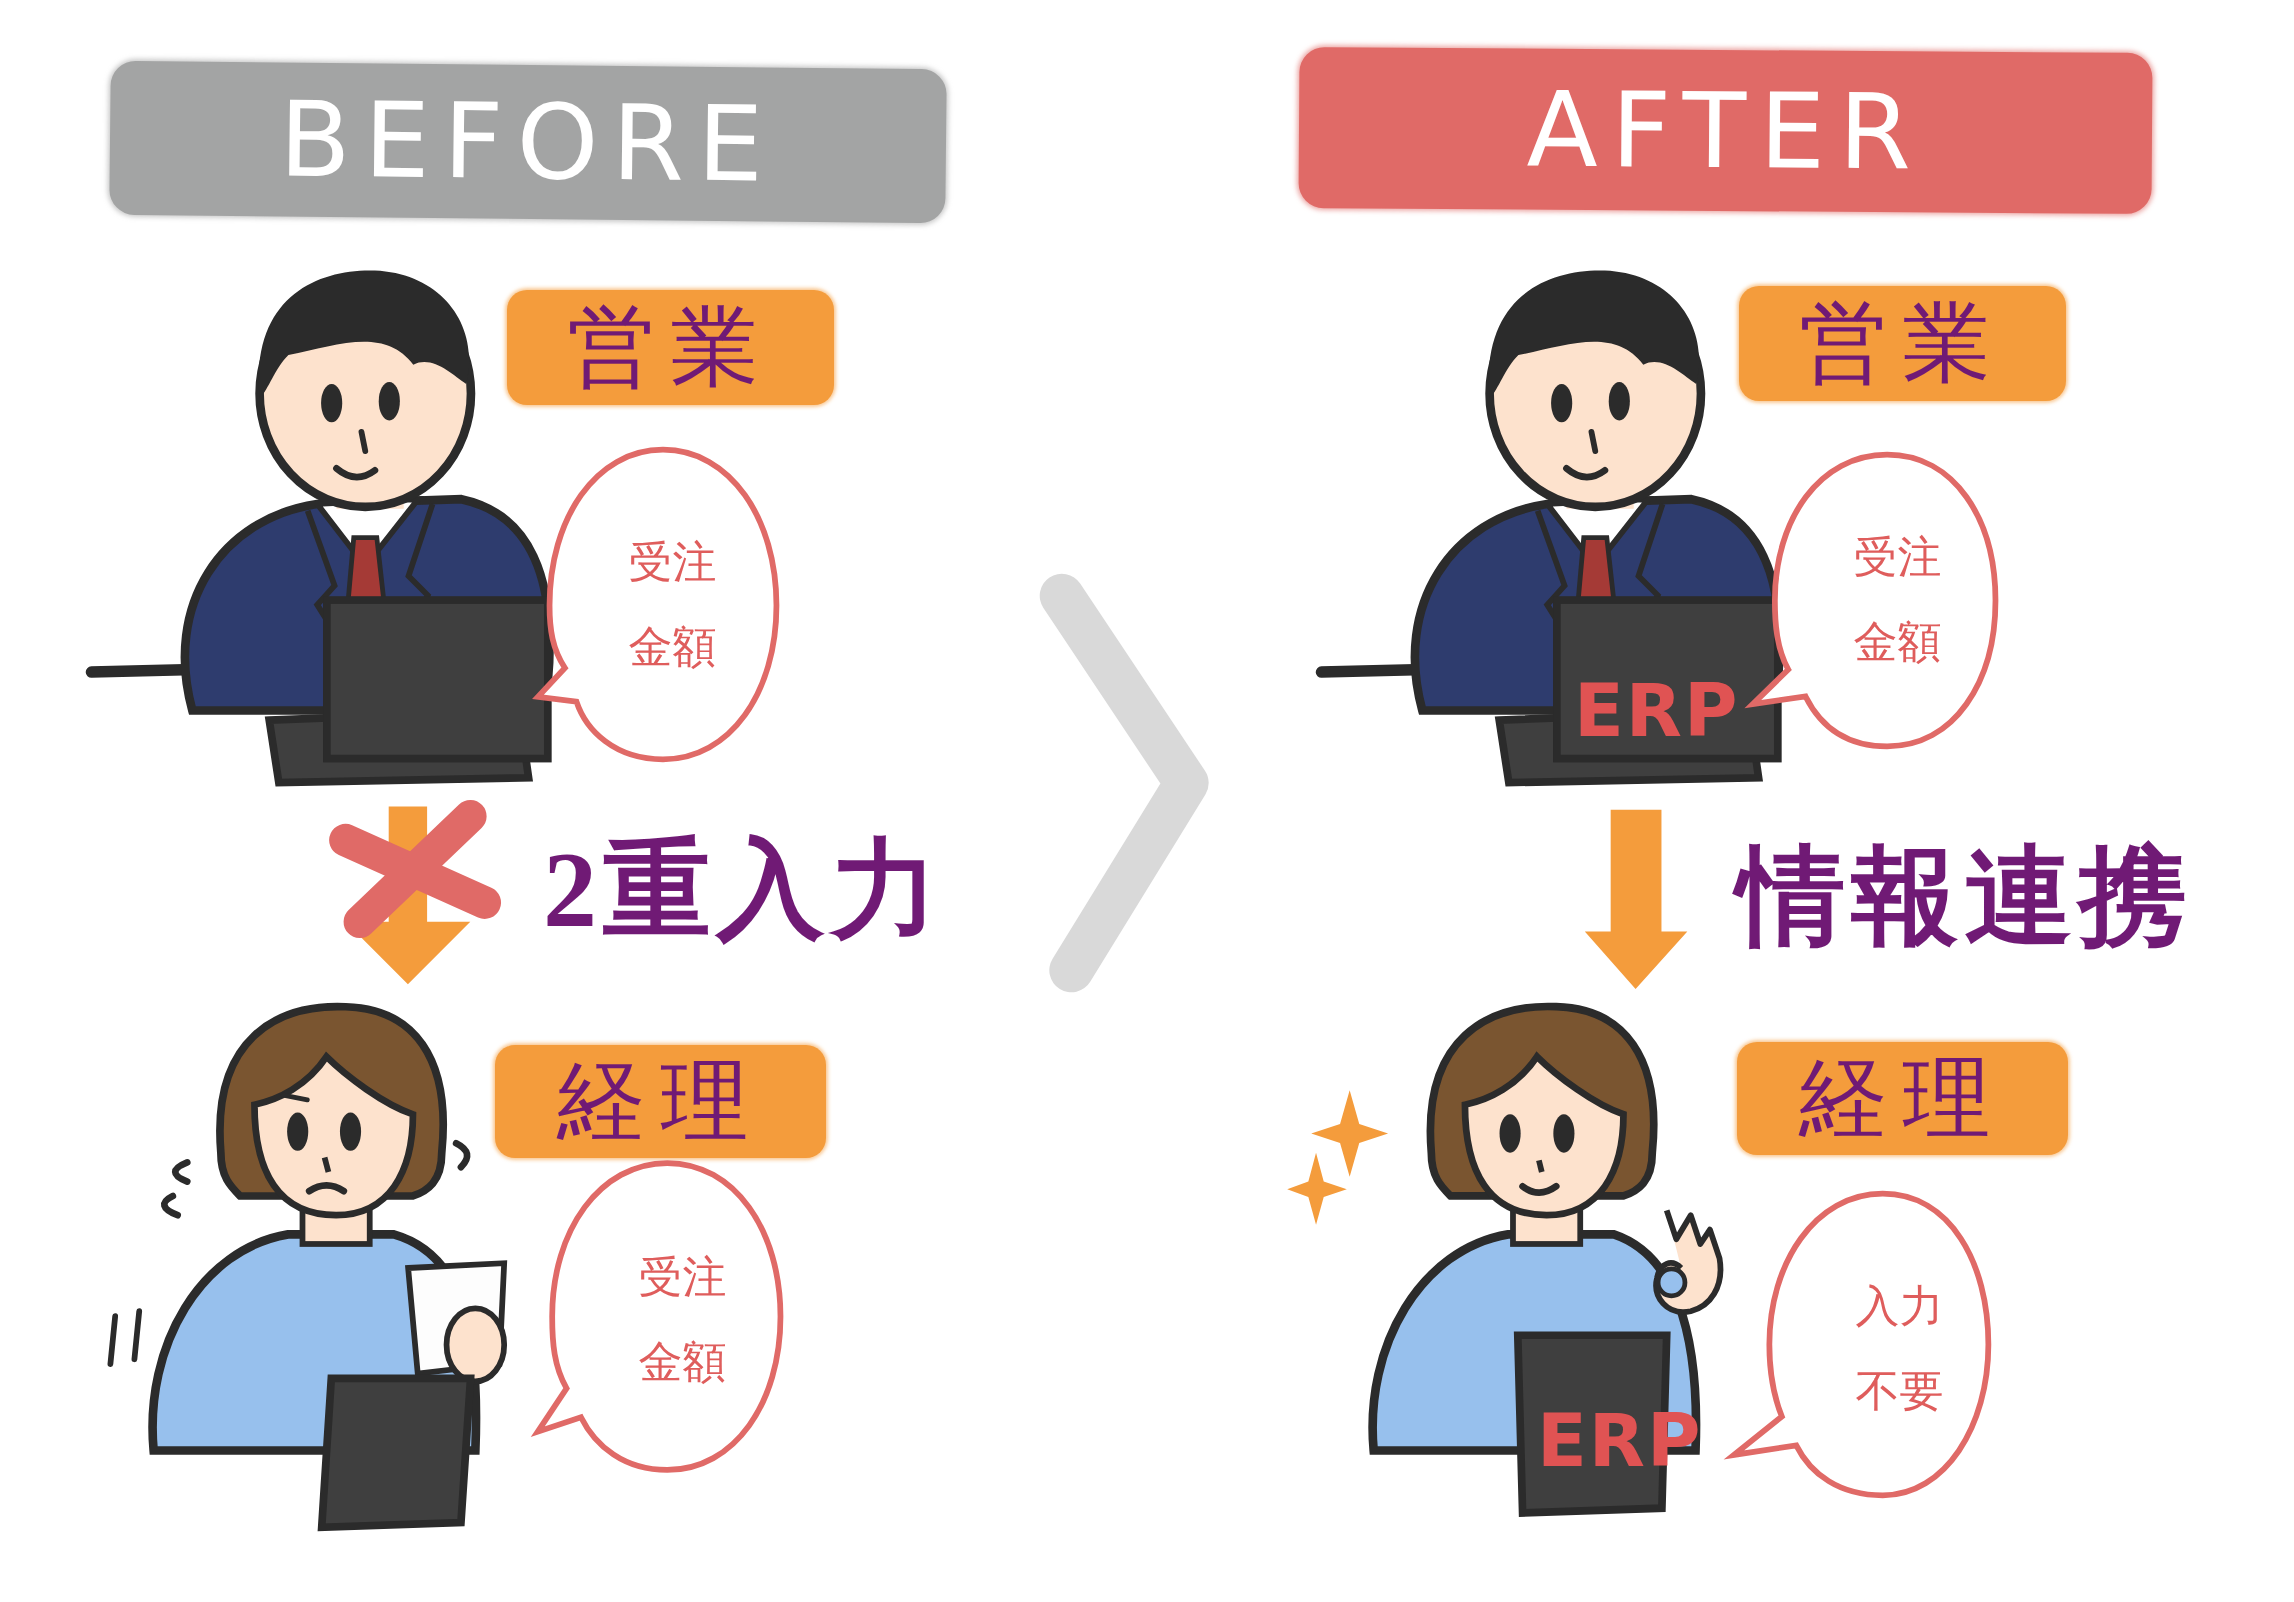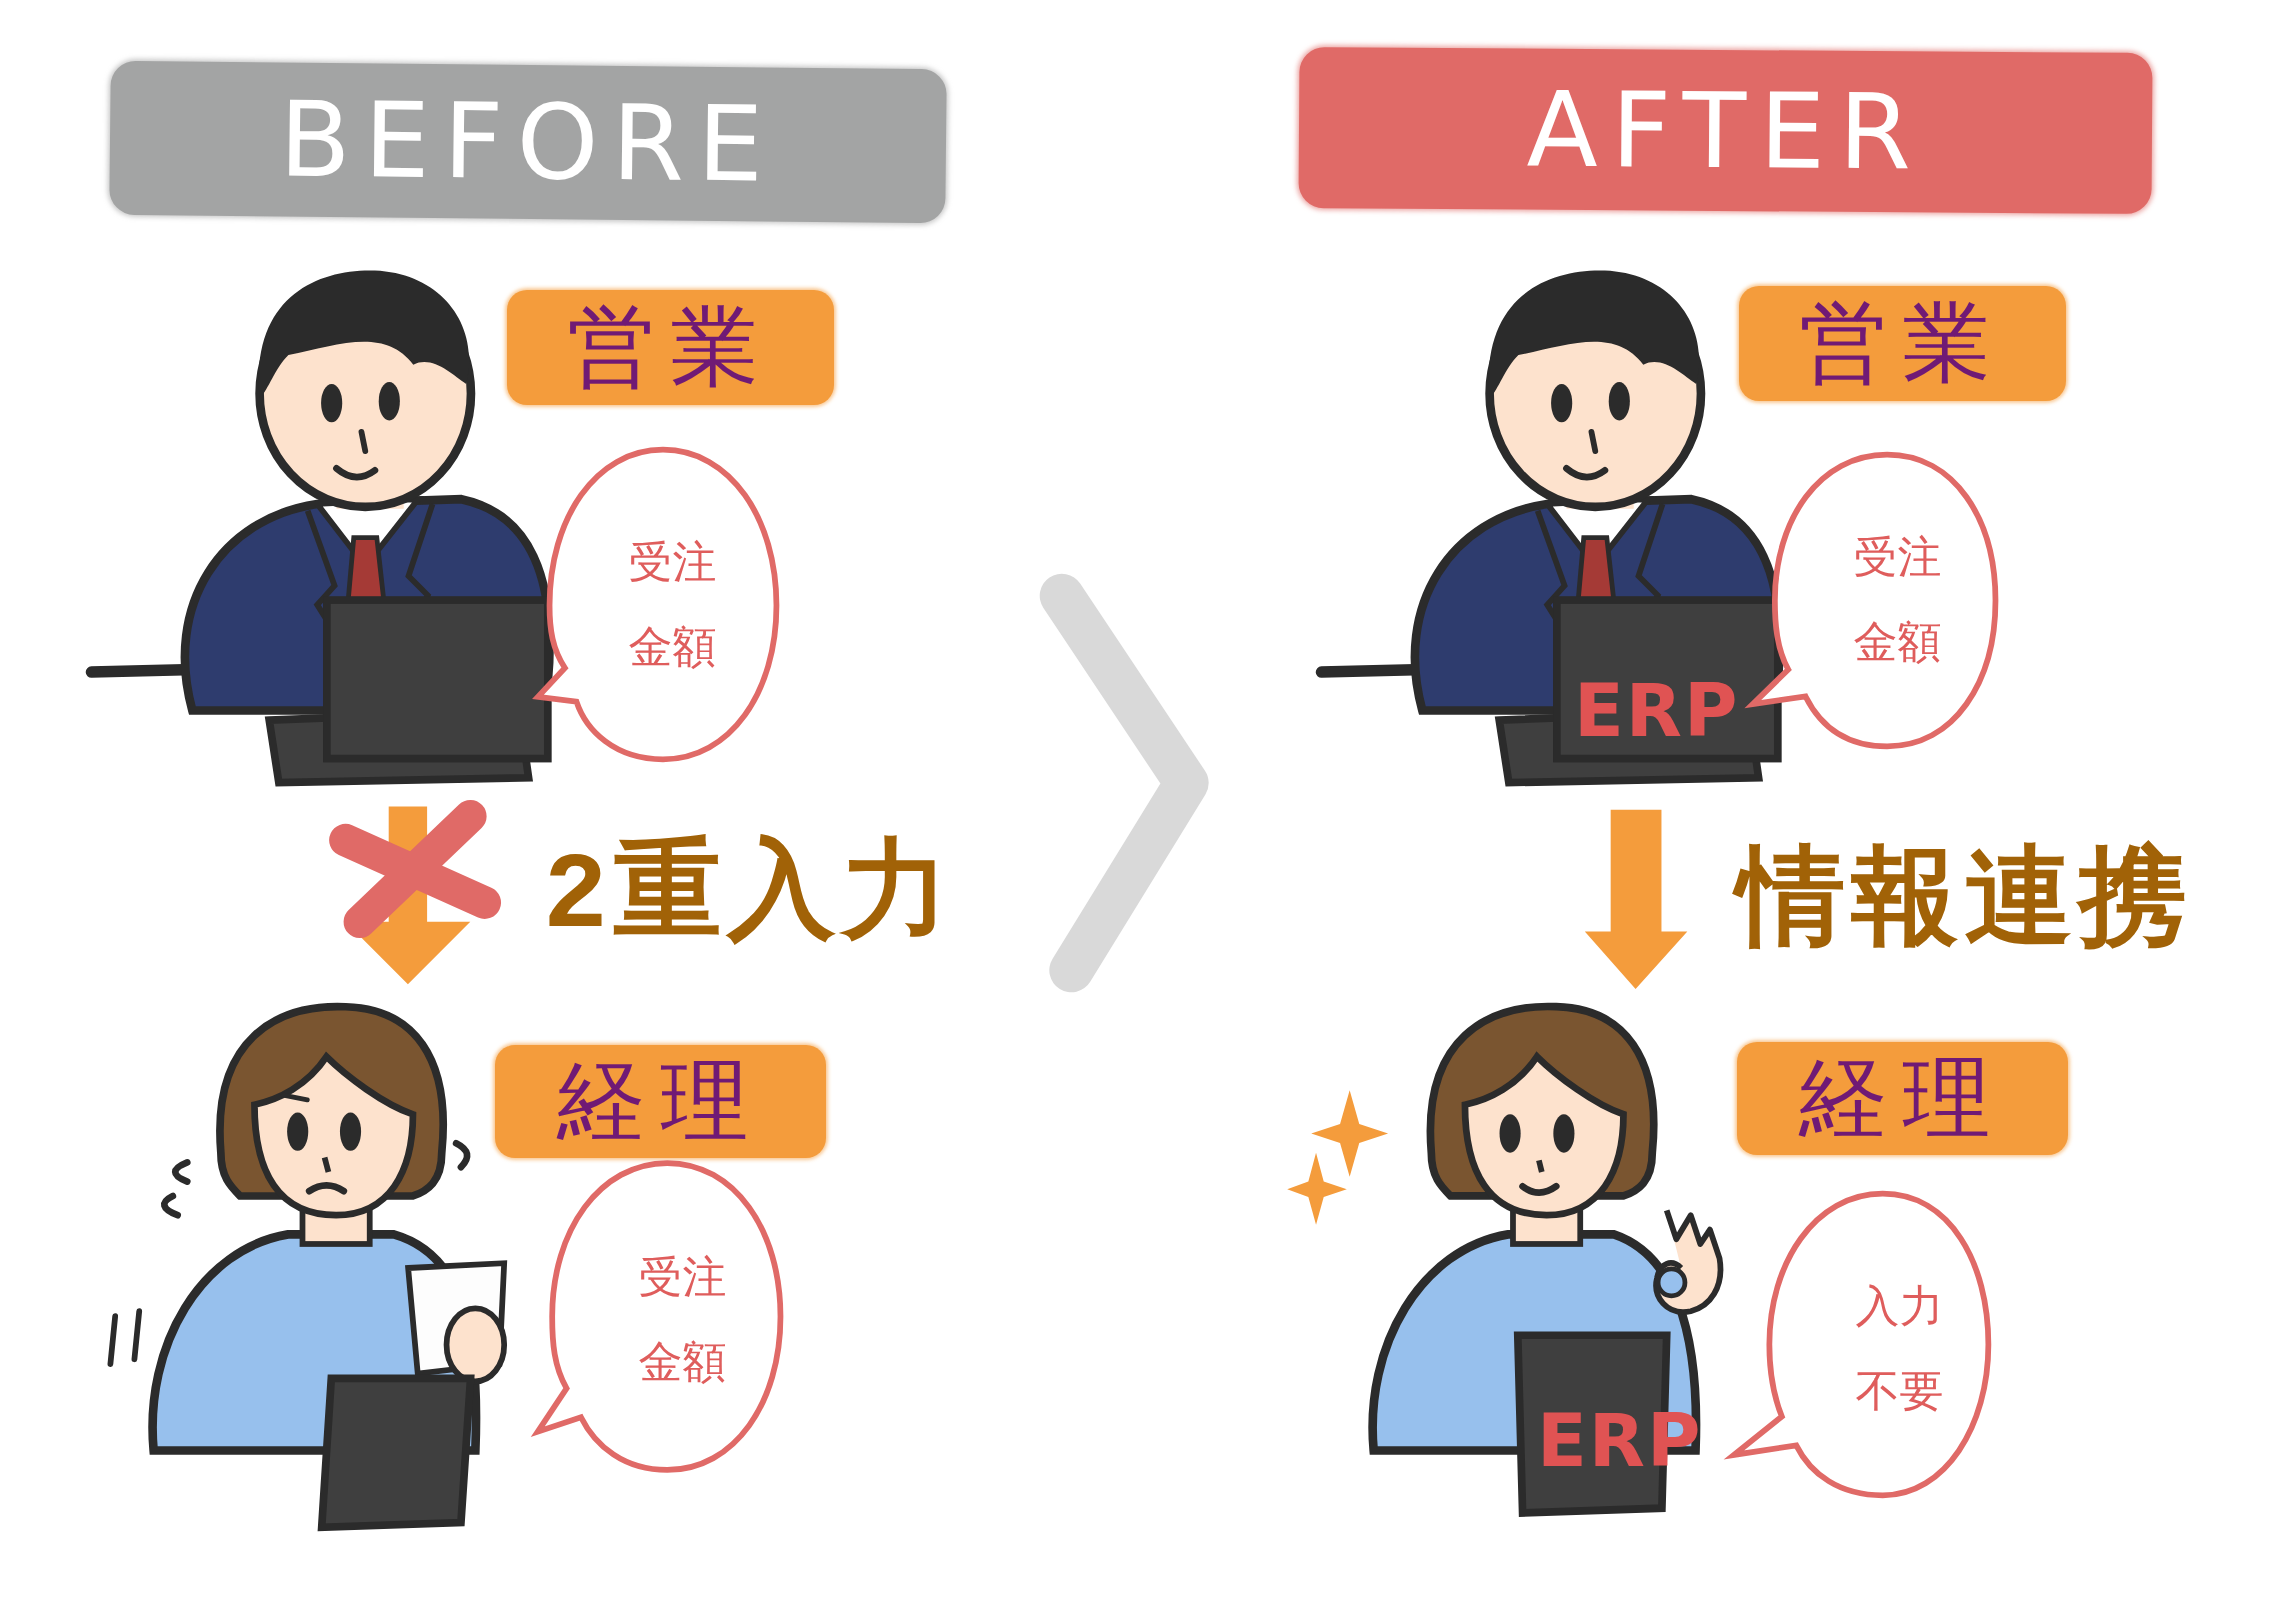--- a/index.html
+++ b/index.html
@@ -10,22 +10,22 @@
       border-radius: 25px; font-weight: normal; }
     .banner.before { left: 110px; top: 65px; width: 836px; height: 154px; background: #a3a4a4;
       transform: rotate(0.6deg); box-shadow: 0 0 5.8px 1.9px rgba(163,164,164,0.6); }
     .banner.after { left: 1299px; top: 50px; width: 853px; height: 161px; background: #e06a67;
       transform: rotate(0.4deg); box-shadow: 0 0 5.8px 1.9px rgba(224,106,103,0.6); }
     .role { position: absolute; display: flex; align-items: center; justify-content: center;
       background: #f49c3c; color: #701a75; border-radius: 20px; font-size: 88px; letter-spacing: 15.4px;
       font-family: "DejaVu Sans", sans-serif; box-shadow: 0 0 3.8px 1.9px rgba(244,156,60,0.55); }
     .bubble-text { position: absolute; color: #df5d5c; font-size: 44px; line-height: 85px;
       text-align: center; font-family: "DejaVu Sans", sans-serif; white-space: pre-line; }
-    .flow-text { position: absolute; color: #a16207; font-size: 108px; font-weight: bold;
-      letter-spacing: 5.8px; font-family: Liberation Mono, monospace; white-space: nowrap; }
+    .flow-text { position: absolute; color: #701a75; font-size: 108px; font-weight: bold;
+      letter-spacing: 5.8px; font-family: Liberation Serif, serif; white-space: nowrap; }
     .erp { position: absolute; color: #e05353; font-size: 73px; font-weight: bold;
       font-family: "DejaVu Sans", sans-serif; letter-spacing: 1.9px; margin-top: 24px; }
     svg { position: absolute; overflow: visible; }
   </style>
 </head>
 <body>
 
 <div>
   <div class="banner before">
     <span>BEFORE</span>

